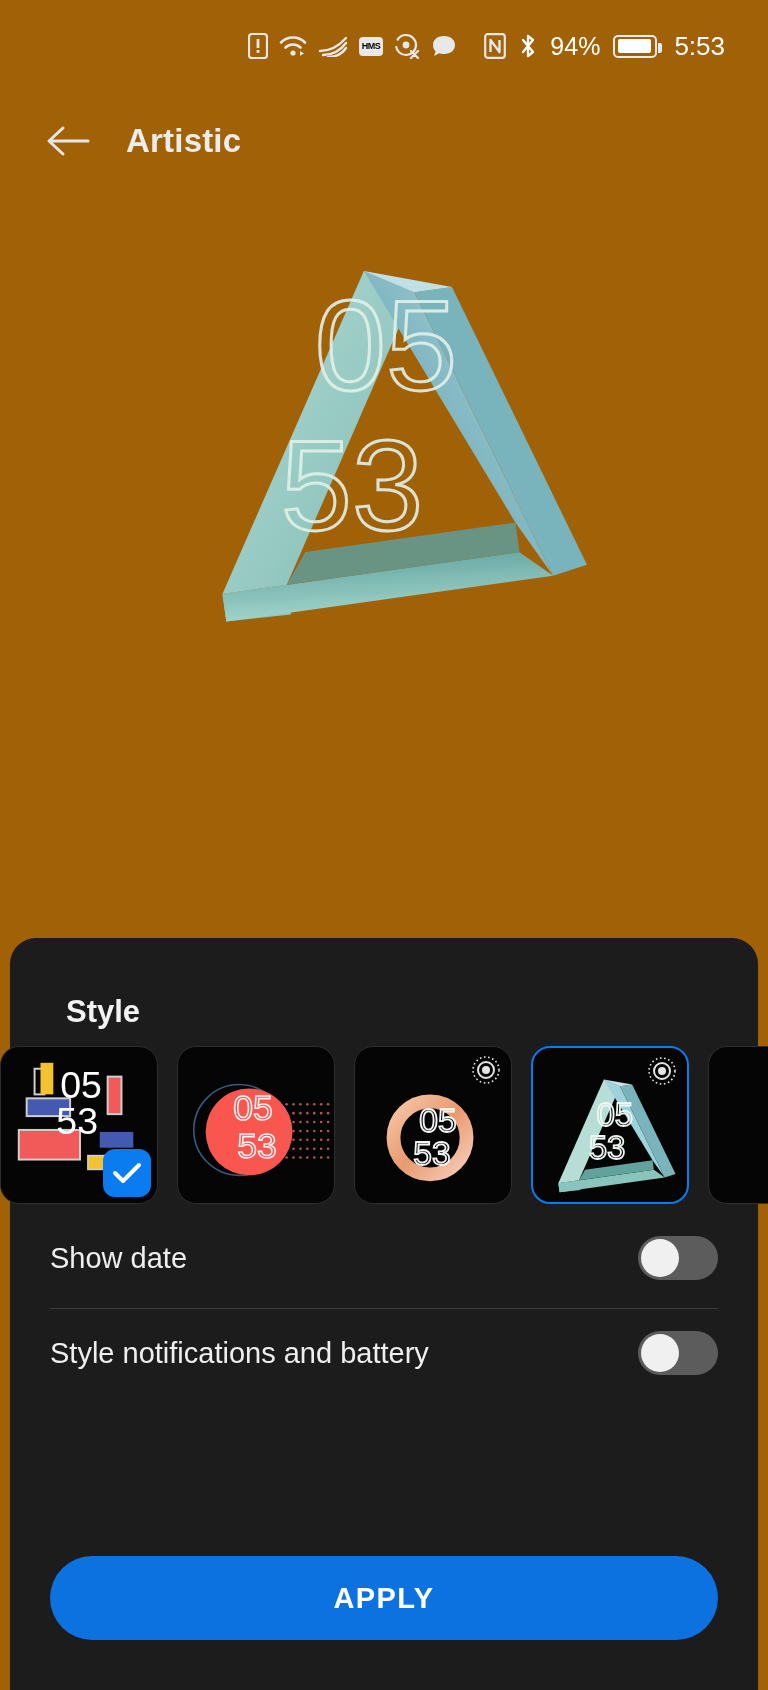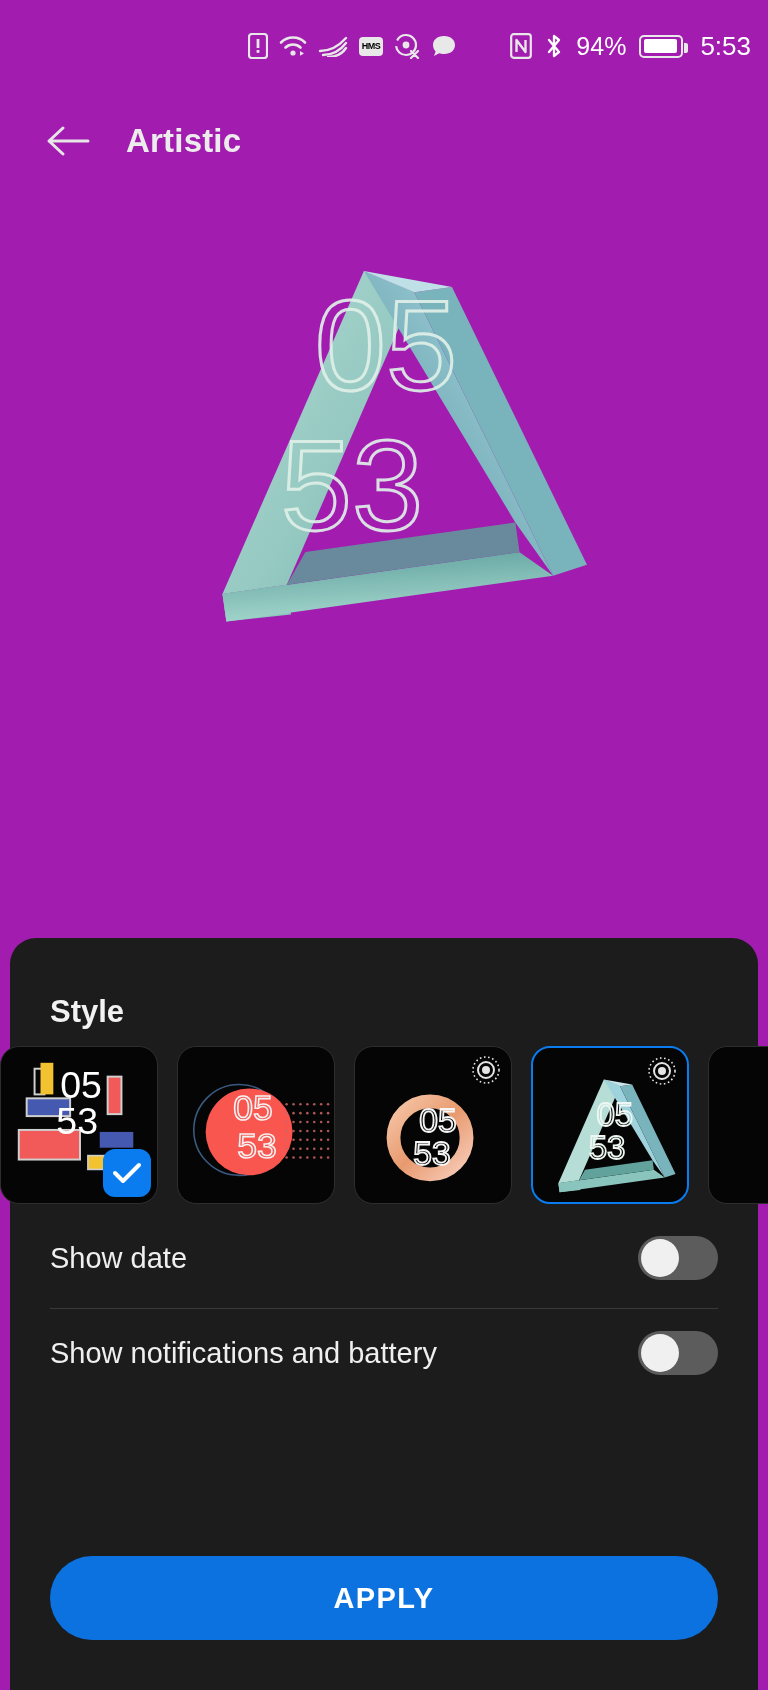--- a/index.html
+++ b/index.html
@@ -2,29 +2,29 @@
 <html><head>
 <meta charset="utf-8">
 <style>
   * { box-sizing: border-box; margin: 0; padding: 0; }
   html, body {
     width: 768px; height: 1690px;
     background: #000;
     font-family: "Liberation Sans", sans-serif;
     overflow: hidden;
   }
-  .phone { position: relative; width: 768px; height: 1690px; background: #a21caf; }
+  .phone { position: relative; width: 768px; height: 1690px; background: #a16207; }
 
   
   .statusbar {
     position: absolute; top: 0; left: 0; width: 768px; height: 92px;
     display: flex; align-items: center; color: #fff;
   }
   .status-left { position: absolute; left: 248px; display: flex; align-items: center; gap: 11px; }
-  .status-right { position: absolute; right: 17px; display: flex; align-items: center; gap: 13px; }
+  .status-right { position: absolute; right: 43px; display: flex; align-items: center; gap: 13px; }
   .sicon { display: block; }
   .hms-badge {
     width: 24px; height: 19px; background: #e8e8e8; border-radius: 4px;
     color: #000; font-size: 9px; font-weight: bold; line-height: 19px;
     text-align: center; letter-spacing: -0.5px;
   }
   .batt-pct { font-size: 25px; color: #fff; letter-spacing: 0px; }
   .clock-status { font-size: 26px; color: #fff; margin-left: 4px; }
   .batt-shell {
     width: 44px; height: 23px; border: 2.5px solid #e9e9e9; border-radius: 5px;
@@ -41,21 +41,21 @@
   .back-btn { width: 60px; height: 60px; margin-left: 38px; display: flex; align-items: center; justify-content: center; cursor: pointer; }
   .page-title { font-size: 33px; font-weight: bold; color: #ececec; margin-left: 28px; letter-spacing: 0.2px; }
 
   
   .preview { position: absolute; top: 200px; left: 0; width: 768px; height: 720px; }
   .preview svg { position: absolute; left: 50%; top: 40px; transform: translateX(-50%); }
 
   
   .sheet {
     position: absolute; left: 10px; bottom: 0; width: 748px; height: 752px;
-    background: #1c1c1c; border-radius: 26px 26px 0 0;
+    background: #1c1c1c; border-radius: 26px 26px 0 0; padding-left: 16px;
   }
   .sheet-title { color: #f2f2f2; font-size: 31px; font-weight: bold; margin: 56px 0 0 40px; }
 
   
   .carousel {
     position: absolute; top: 108px; left: -10px; width: 768px; height: 160px;
     display: flex; gap: 19px; padding-left: 0; overflow: hidden;
   }
   .card {
     flex: 0 0 158px; height: 158px; border-radius: 19px;
@@ -323,21 +323,21 @@
     <div class="row" style="top:290px;">
       <div class="row-label">Show date</div>
       <div class="toggle">
         <div class="knob"></div>
       </div>
     </div>
 
     <div class="divider" style="top:370px;"></div>
 
     <div class="row" style="top:385px;">
-      <div class="row-label">Show notifications and battery</div>
+      <div class="row-label">Style notifications and battery</div>
       <div class="toggle">
         <div class="knob"></div>
       </div>
     </div>
 
     <button class="apply-btn">APPLY</button>
   </div>
 
 </div>
 

